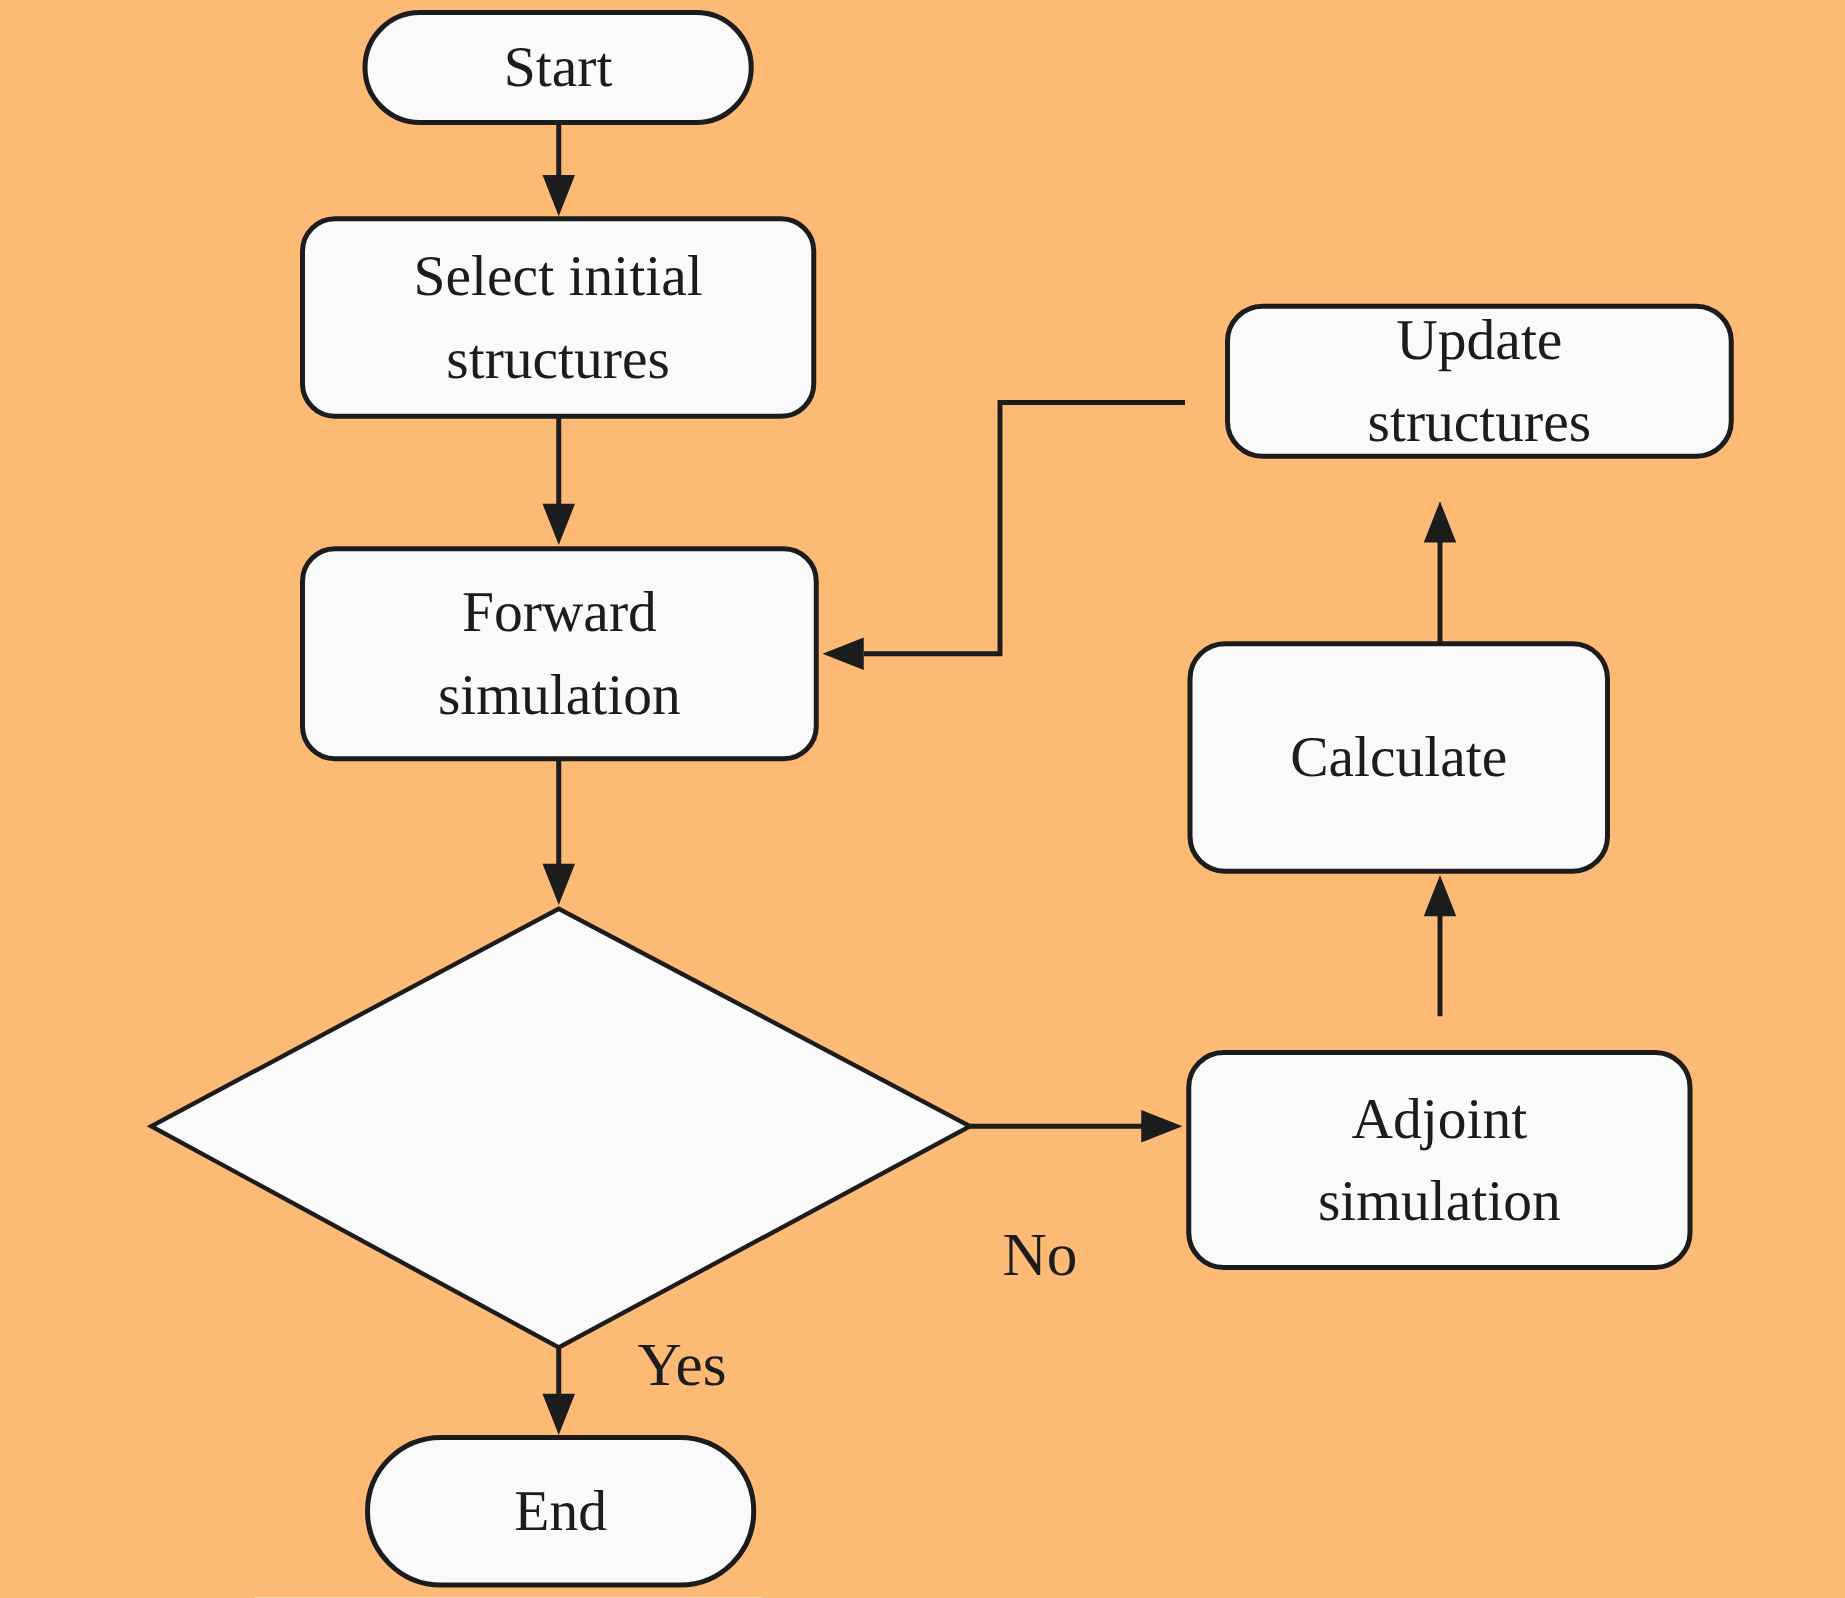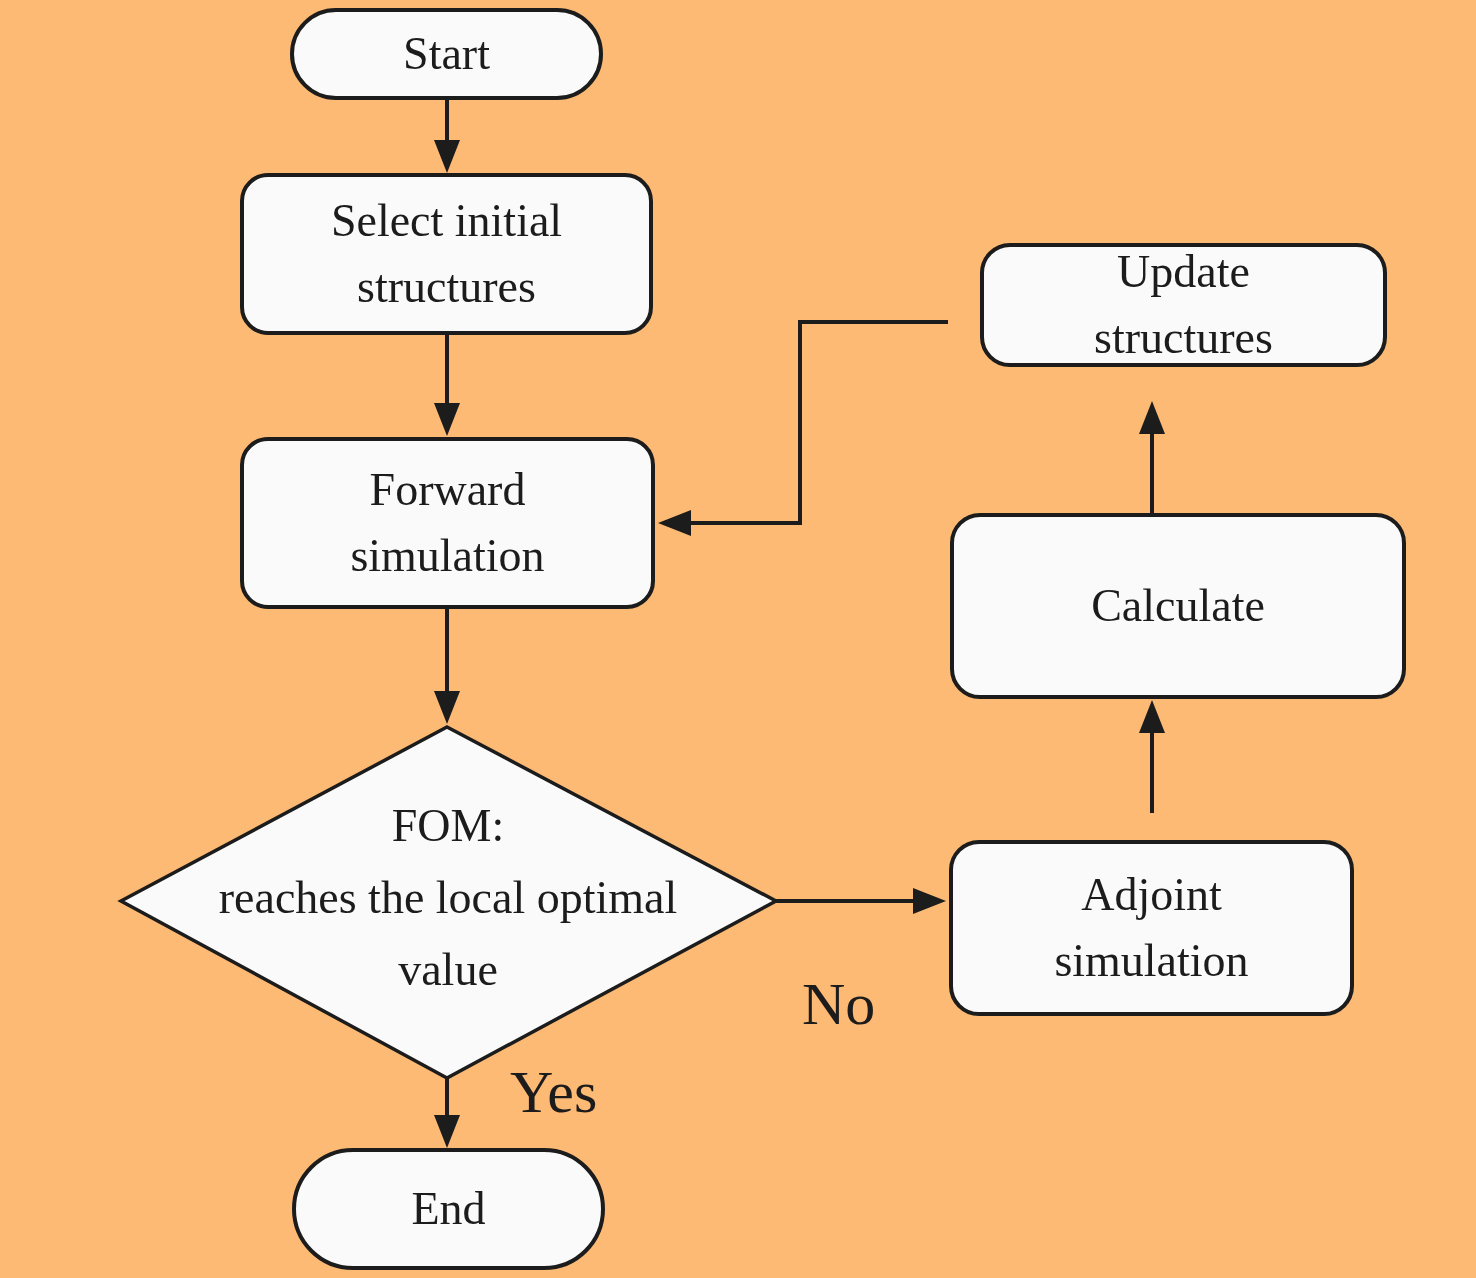--- a/index.html
+++ b/index.html
@@ -58,21 +58,21 @@
     flex-direction: column;
     align-items: center;
     justify-content: center;
     text-align: center;
     font-size: 46px;
     line-height: 72px;
   }
   .decision-text .line { display: block; white-space: nowrap; }
   .branch-label {
     position: absolute;
-    font-size: 60px;
+    font-size: 49px;
     line-height: 48px;
     white-space: nowrap;
   }
 </style>
 </head>
 <body>
 
 <div class="canvas">
 
   <svg class="connector-layer" viewBox="0 0 1476 1278" xmlns="http://www.w3.org/2000/svg">
@@ -111,36 +111,31 @@
   <div class="node" style="left:240px; top:173px; width:413px; height:162px; border-radius:28px;">
     <span class="line">Select initial</span>
     <span class="line">structures</span>
   </div>
 
   <div class="node" style="left:240px; top:437px; width:415px; height:172px; border-radius:28px;text-align:right;">
     <span class="line">Forward</span>
     <span class="line">simulation</span>
   </div>
 
-  <div class="decision-text" style="left:138px; top:792px; width:620px; height:212px;">
-    <span class="line">FOM:</span>
-    <span class="line">reaches the local optimal</span>
-    <span class="line">value</span>
-  </div>
 
   <div class="node" style="left:292px; top:1148px; width:313px; height:122px; border-radius:61px;">
     <span class="line">End</span>
   </div>
 
   <div class="node" style="left:948px; top:243px; width:407px; height:124px; border-radius:30px;margin-left:32px;">
     <span class="line">Update</span>
     <span class="line">structures</span>
   </div>
 
-  <div class="node" style="left:950px; top:513px; width:456px; height:186px; border-radius:30px;">
+  <div class="node" style="left:950px; top:513px; width:338px; height:186px; border-radius:30px;">
     <span class="line">Calculate</span>
   </div>
 
   <div class="node" style="left:949px; top:812px; width:405px; height:176px; border-radius:30px;margin-top:28px;">
     <span class="line">Adjoint</span>
     <span class="line">simulation</span>
   </div>
 
   <div class="branch-label" style="left:510px; top:1068px;">Yes</div>
   <div class="branch-label" style="left:802px; top:980px;">No</div>

